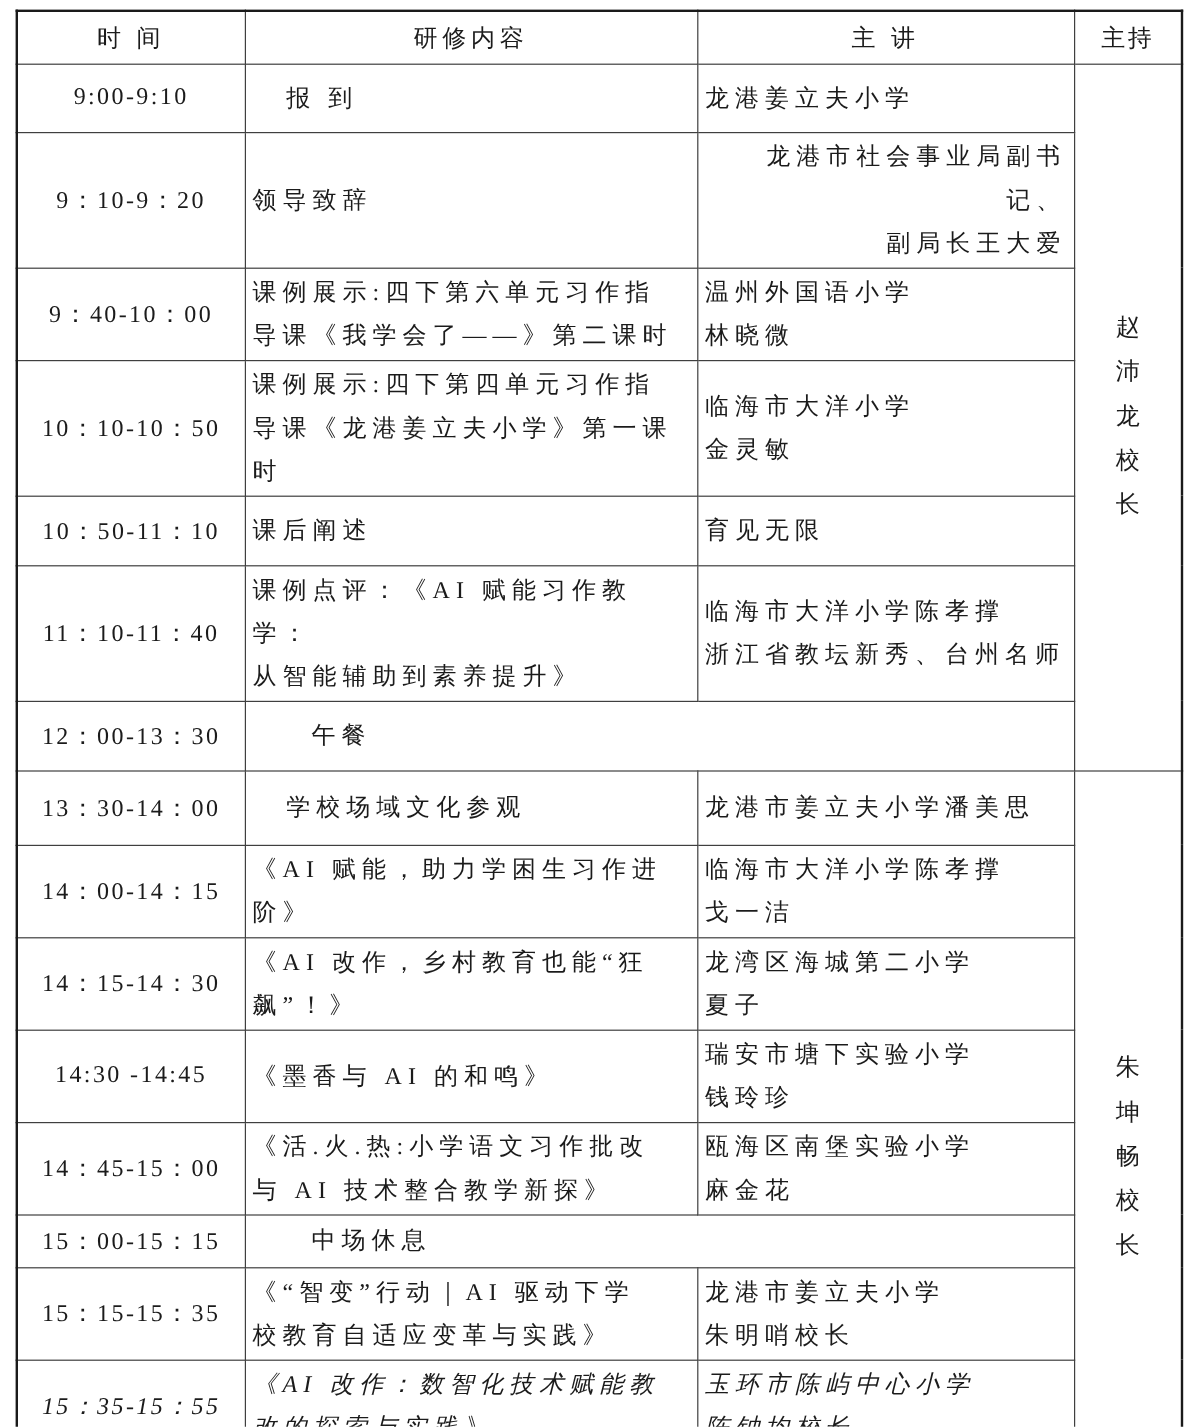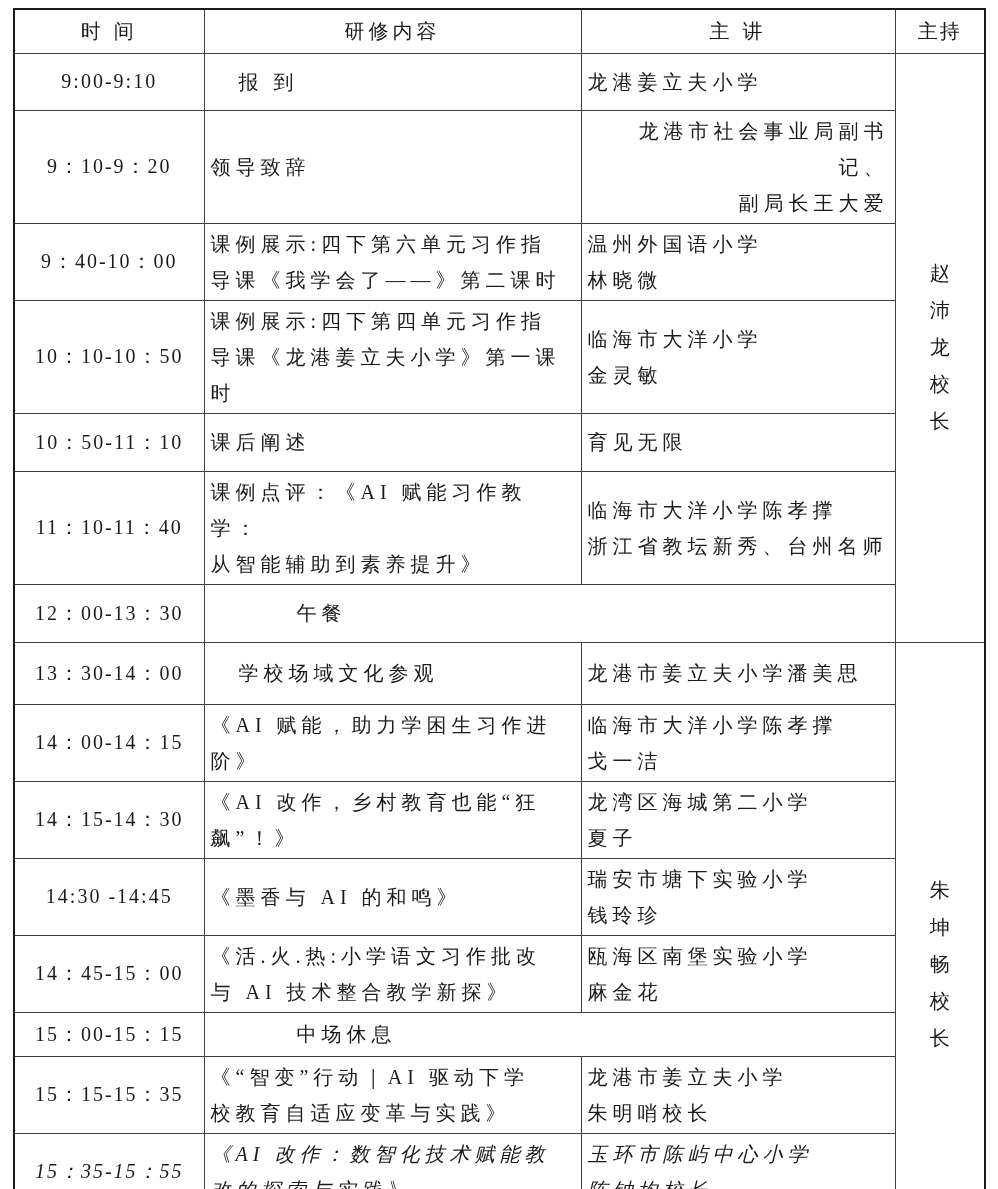--- a/index.html
+++ b/index.html
@@ -54,21 +54,21 @@
     margin-top: 26px;
   }
   td.c-content {
     text-align: left;
     letter-spacing: 5px;
     white-space: pre-line;
     line-height: 36px;
     padding: 2px 6px 2px 12px;
   }
   td.c-content.indent-small { padding-left: 34px; }
-  td.c-content.span-row     { padding-left: 92px; }
+  td.c-content.span-row     { padding-left: 55px; }
   td.c-speaker {
     letter-spacing: 5px;
     white-space: pre-line;
     line-height: 36px;
     padding: 2px 6px;
   }
   td.c-speaker.align-left {
     text-align: right;
     padding-left: 26px;
   }

